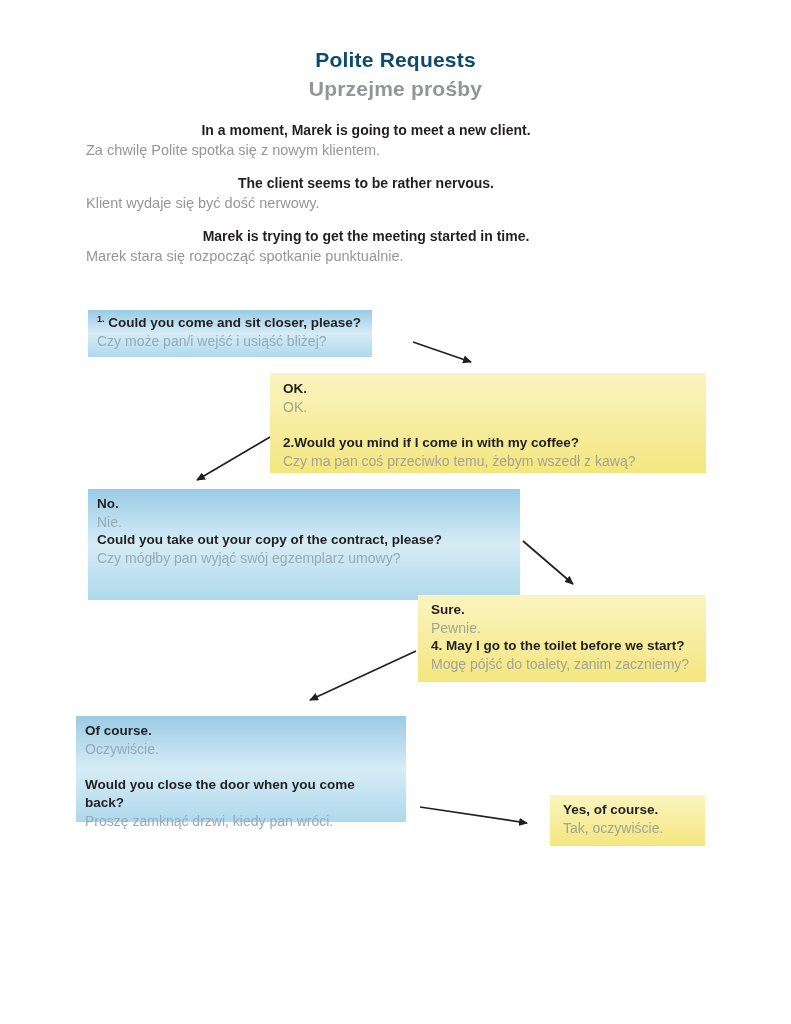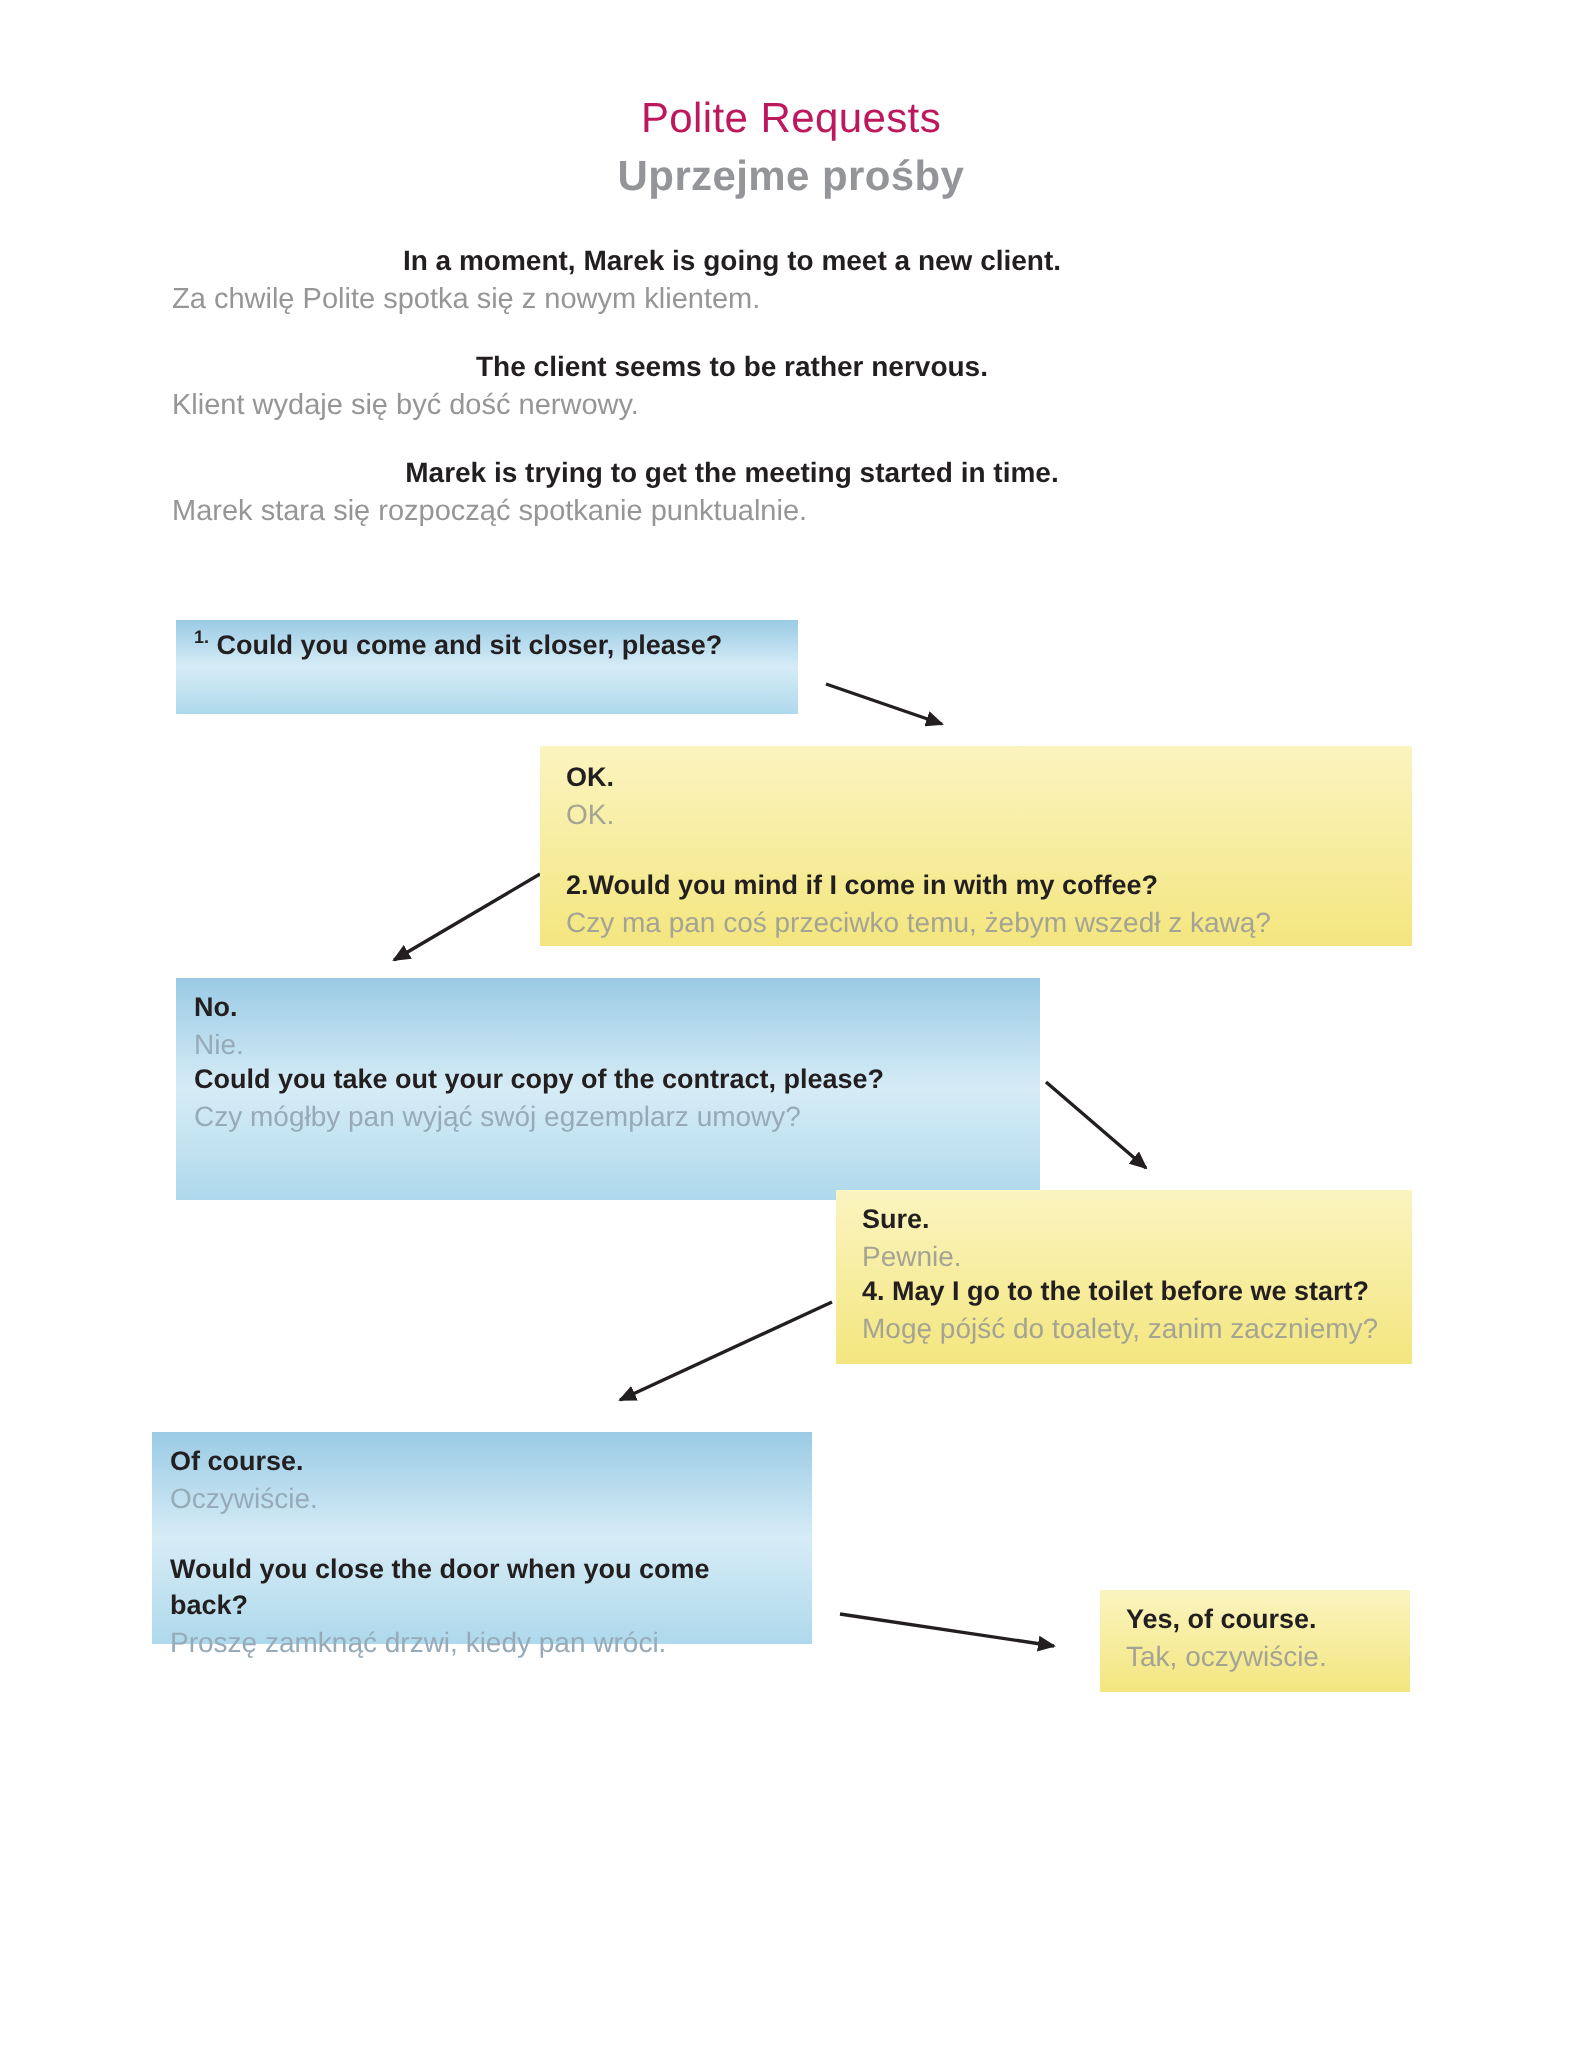--- a/index.html
+++ b/index.html
@@ -15,23 +15,23 @@
   
   .titles {
     position: absolute;
     top: 48px; left: 0;
     width: 100%;
     text-align: center;
   }
   .titles h1 {
     margin: 0;
     font-size: 21px;
-    font-weight: normal;
+    font-weight: bold;
     letter-spacing: 0.2px;
-    color: #be185d;
+    color: #0c4a6e;
   }
   .titles h2 {
     margin: 5px 0 0 0;
     font-size: 21px;
     font-weight: bold;
     letter-spacing: 0.2px;
     color: #939598;
   }
 
   
@@ -75,21 +75,21 @@
     background: linear-gradient(180deg, #fbf4c0 0%, #f3e67f 100%);
   }
   .box.yellow .pl { color: #a5a394; }
   .box sup {
     font-size: 9px;
     font-weight: bold;
     vertical-align: super;
     line-height: 0;
   }
 
-  #box1 { left: 88px;  top: 310px; width: 311px; height: 47px;  padding: 4px 10px 0 9px; }
+  #box1 { left: 88px;  top: 310px; width: 284px; height: 47px;  padding: 4px 10px 0 9px; }
   #box2 { left: 270px; top: 373px; width: 436px; height: 100px; padding: 7px 10px 0 13px; }
   #box3 { left: 88px;  top: 489px; width: 432px; height: 111px;  padding: 6px 10px 0 9px; }
   #box4 { left: 418px; top: 595px; width: 288px; height: 87px;  padding: 6px 10px 0 13px; }
   #box5 { left: 76px;  top: 716px; width: 330px; height: 106px; padding: 6px 10px 0 9px; }
   #box6 { left: 550px; top: 795px; width: 155px; height: 51px;  padding: 6px 10px 0 13px; }
 
   
   .arrows {
     position: absolute;
     inset: 0;
@@ -131,20 +131,21 @@
     </defs>
     <line x1="413" y1="342" x2="471" y2="362" stroke="#231f20" stroke-width="1.7" marker-end="url(#ah)"></line>
     <line x1="270" y1="437" x2="197" y2="480" stroke="#231f20" stroke-width="1.7" marker-end="url(#ah)"></line>
     <line x1="523" y1="541" x2="573" y2="584" stroke="#231f20" stroke-width="1.7" marker-end="url(#ah)"></line>
     <line x1="416" y1="651" x2="310" y2="700" stroke="#231f20" stroke-width="1.7" marker-end="url(#ah)"></line>
     <line x1="420" y1="807" x2="527" y2="823" stroke="#231f20" stroke-width="1.7" marker-end="url(#ah)"></line>
   </svg>
 
   <div class="box blue" id="box1">
     <div class="en"><sup>1.</sup> <span>Could you come and sit closer, please?</span></div>
+    <div class="pl">Czy może pan/i wejść i usiąść bliżej?</div>
   </div>
 
   <div class="box yellow" id="box2">
     <div class="en">OK.</div>
     <div class="pl">OK.</div>
     <div class="spacer"></div>
     <div class="en">2.Would you mind if I come in with my coffee?</div>
     <div class="pl">Czy ma pan coś przeciwko temu, żebym wszedł z kawą?</div>
   </div>
 

